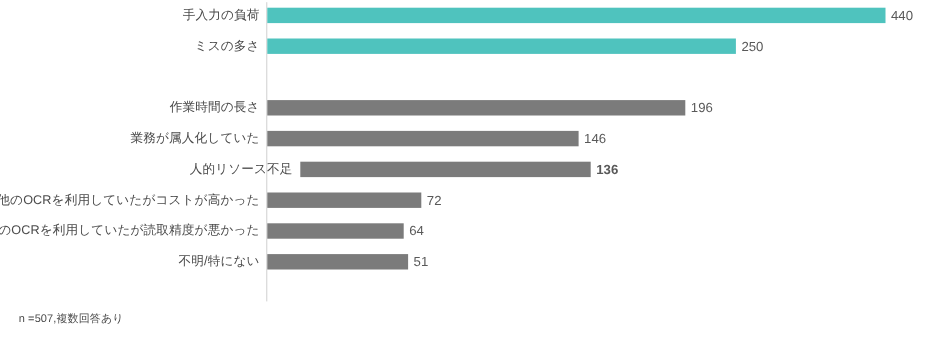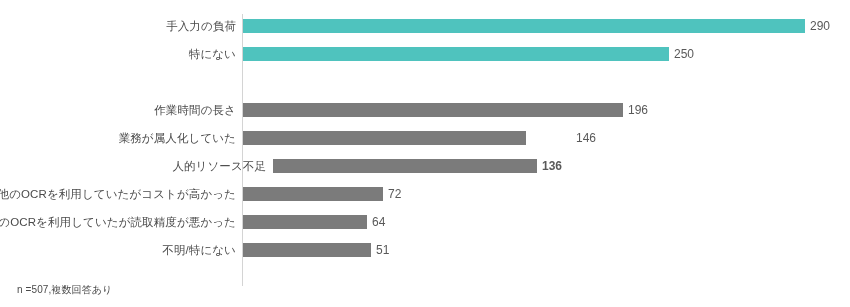--- a/index.html
+++ b/index.html
@@ -21,21 +21,21 @@
     top: 0;
     width: 850px;
     height: 307px;
     background: #ffffff;
   }
 
   
   #plot-area {
     position: absolute;
     left: 0;
-    top: 12px;
+    top: 0;
     width: 850px;
     height: 275px;
   }
 
   
   #axis-line {
     position: absolute;
     left: 242px;
     top: 2px;
     width: 1px;
@@ -106,42 +106,42 @@
 
 <div id="chart-root">
 
   <div id="plot-area">
     <div id="axis-line"></div>
 
   <div class="bar-row" style="top: 0px;">
         <div class="cat-label">手入力の負荷</div>
         <div class="bar-wrap">
           <div class="bar teal" style="width: 562px; background: rgb(79, 195, 190);"></div>
-          <div class="bar-value" style="left: 562px;">290</div>
+          <div class="bar-value" style="left: 562px;">440</div>
         </div>
       </div>
       <div class="bar-row" style="top: 28px;">
-        <div class="cat-label">特にない</div>
+        <div class="cat-label">ミスの多さ</div>
         <div class="bar-wrap">
           <div class="bar teal" style="width: 426px; background: rgb(79, 195, 190);"></div>
           <div class="bar-value" style="left: 426px;">250</div>
         </div>
       </div>
       <div class="bar-row" style="top: 84px;">
         <div class="cat-label">作業時間の長さ</div>
         <div class="bar-wrap">
           <div class="bar gray" style="width: 380px; background: rgb(123, 123, 123);"></div>
           <div class="bar-value" style="left: 380px;">196</div>
         </div>
       </div>
       <div class="bar-row" style="top: 112px;">
         <div class="cat-label">業務が属人化していた</div>
         <div class="bar-wrap">
           <div class="bar gray" style="width: 283px; background: rgb(123, 123, 123);"></div>
-          <div class="bar-value" style="left: 283px; margin-left: 45px;">146</div>
+          <div class="bar-value" style="left: 283px;">146</div>
         </div>
       </div>
       <div class="bar-row" style="top: 140px; margin-left: 30px;">
         <div class="cat-label">人的リソース不足</div>
         <div class="bar-wrap">
           <div class="bar gray" style="width: 264px; background: rgb(123, 123, 123);"></div>
           <div class="bar-value" style="left: 264px; font-weight: bold;">136</div>
         </div>
       </div>
       <div class="bar-row" style="top: 168px;">

